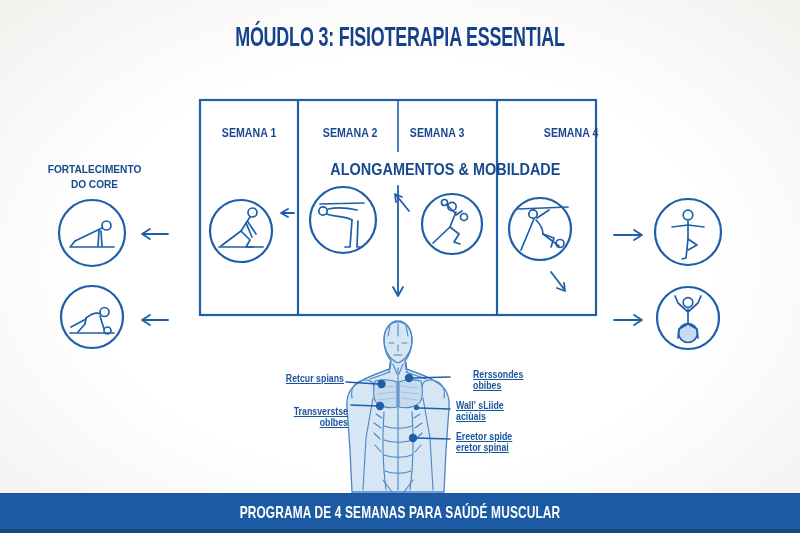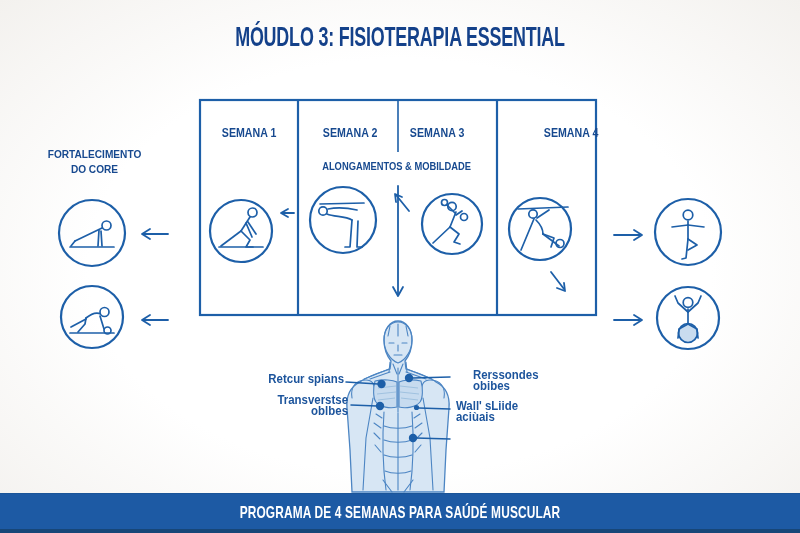--- a/index.html
+++ b/index.html
@@ -10,24 +10,24 @@
   }
   #art{position:absolute;left:0;top:0;}
   .txt{position:absolute;white-space:nowrap;color:#17498f;font-weight:bold;}
   .cond{display:inline-block;transform:scaleX(.85);transform-origin:center;}
   .title{
     top:21px;left:0;width:800px;text-align:center;
     font-size:28px;color:#14418a;letter-spacing:-.3px;
     transform:scaleX(.64);transform-origin:center;
   }
   .colhdr{top:126px;text-align:center;font-size:12.5px;}
-  .subhdr{top:160px;left:298px;width:198px;text-align:center;font-size:11px;}
-  .sidetitle{top:147px;text-align:center;font-size:11.5px;line-height:15px;}
+  .subhdr{top:160px;left:298px;width:198px;text-align:center;font-size:17px;padding-left:12px;}
+  .sidetitle{top:162px;text-align:center;font-size:11.5px;line-height:15px;}
   .sidetitle div{transform:scaleX(.88);transform-origin:center;}
-  .anat{font-size:13px;line-height:11px;color:#1c549c;}
+  .anat{font-size:10px;line-height:11px;color:#1c549c;text-decoration:underline;}
   .anat.rgt{text-align:right;}
   .anat div{transform:scaleX(.88);}
   .anat.rgt div{transform-origin:right center;}
   .anat.lft div{transform-origin:left center;}
   .footer{
     position:absolute;left:0;bottom:0;width:800px;height:40px;
     background:#1d5aa4;border-bottom:4px solid #174678;box-sizing:border-box;
     border-top:1px solid #1b5599;
   }
   .footer-text{
@@ -258,30 +258,34 @@
 
   <div class="txt sidetitle" style="left:22px;width:145px;">
     <div>FORTALECIMENTO</div>
     <div>DO CORE</div>
   </div>
 
 
   <div class="txt anat rgt" style="left:244px;width:100px;top:373px;">
     <div>Retcur spians</div>
   </div>
-  <div class="txt anat rgt" style="left:248px;width:100px;top:394px;">
+  <div class="txt anat rgt" style="left:248px;width:100px;top:406px;">
     <div>Transverstse</div>
     <div>oblbes</div>
   </div>
   <div class="txt anat lft" style="left:456px;width:110px;top:369px;margin-left:17px;">
     <div>Rerssondes</div>
     <div>obibes</div>
   </div>
   <div class="txt anat lft" style="left:456px;width:110px;top:400px;">
     <div>Wall' sLiide</div>
     <div>aciùais</div>
   </div>
+  <div class="txt anat lft" style="left:456px;width:110px;top:431px;">
+    <div>Ereetor spide</div>
+    <div>eretor spinai</div>
+  </div>
 
   <div class="footer">
     <div class="footer-text">PROGRAMA DE 4 SEMANAS PARA SAÚDÉ MUSCULAR</div>
   </div>
 
 </div>
 
 </body></html>

